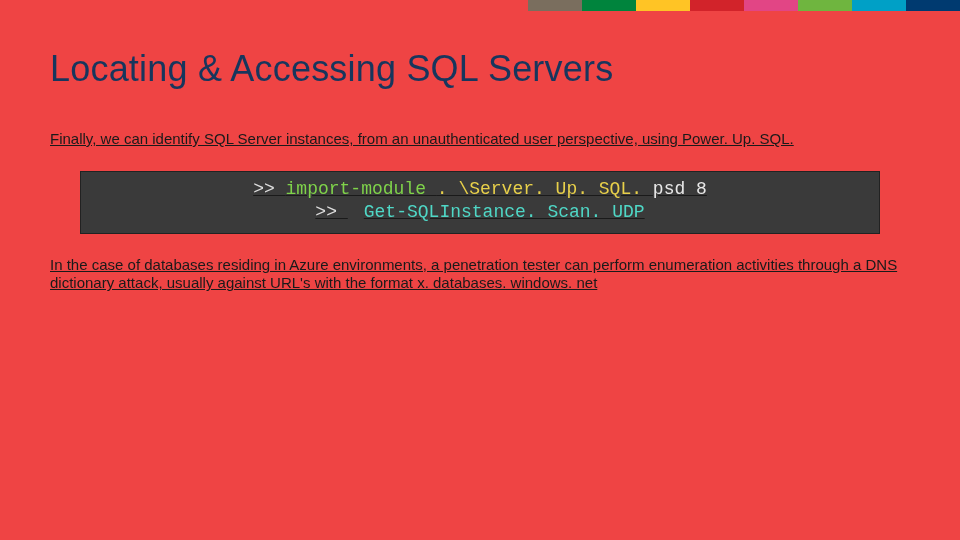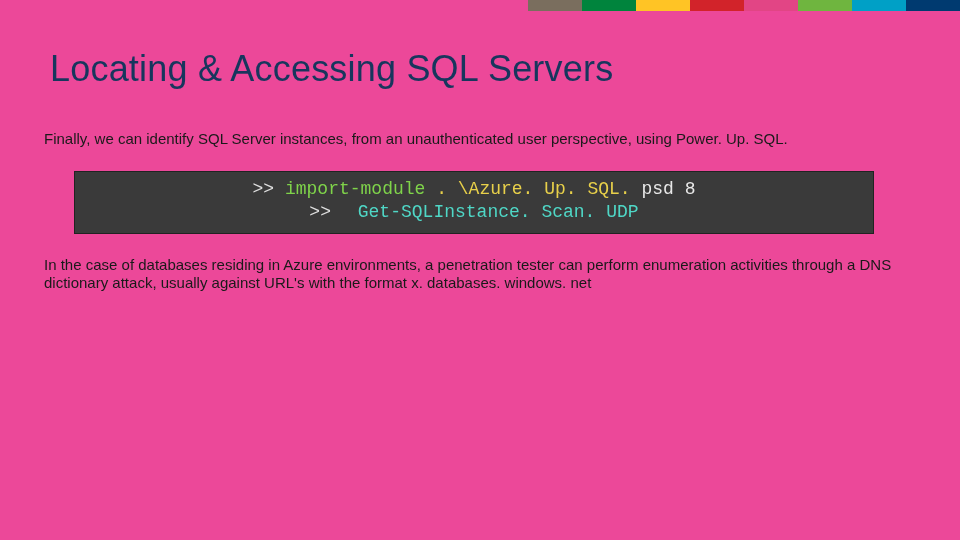--- a/index.html
+++ b/index.html
@@ -1,21 +1,21 @@
 <!DOCTYPE html>
 <html><head>
 <meta charset="utf-8">
 <style>
   * { box-sizing: border-box; margin: 0; padding: 0; }
   html, body { width: 960px; height: 540px; overflow: hidden; font-family: Arial, Helvetica, sans-serif; background: #fff; }
-  .slide { position: relative; width: 960px; height: 540px; background: #ec4899; }
+  .slide { position: relative; width: 960px; height: 540px; background: #ef4444; }
   .top-stripe { position: absolute; top: 0; right: 0; height: 11px; display: flex; }
   .top-stripe div { height: 11px; }
   .title { position: absolute; left: 50px; top: 48px; color: #17365d; font-size: 36px; font-weight: 400; letter-spacing: 0.2px; }
-  .body { position: absolute; left: 44px; top: 130px; width: 860px; color: #1a1a1a; font-size: 15px; line-height: 1.25; }
+  .body { position: absolute; left: 50px; top: 130px; width: 860px; color: #1a1a1a; font-size: 15px; line-height: 1.25; text-decoration: underline; }
   .para { margin-bottom: 22px; }
   .para.last { margin-bottom: 0; }
   .code-block { background: #3a3a3a; border: 1px solid #222; color: #e6e6e6; width: 800px; margin: 0 auto 22px auto; text-align: center; padding: 6px 12px 8px 12px; font-size: 18px; line-height: 1.3; }
   .code-line { font-family: Consolas, "Courier New", monospace; white-space: pre; }
   .clr-green  { color: #7fd34a; }
   .clr-yellow { color: #e8d04a; }
   .clr-teal   { color: #4fd7c6; margin-left: 16px; }
   .clr-white  { color: #e8e8e8; }
   .clr-prompt { color: #e0e0e0; }
 </style>
@@ -35,21 +35,21 @@
     <div style="width:54px;background:#003a70"></div>
   </div>
 
   <h1 class="title">Locating &amp; Accessing SQL Servers</h1>
 
   <div class="body">
 
     <p class="para">Finally, we can identify SQL Server instances, from an unauthenticated user perspective, using Power. Up. SQL.</p>
 
     <div class="code-block">
-      <div class="code-line"><span class="clr-prompt">&gt;&gt; </span><span class="clr-green">import-module </span><span class="clr-yellow">. \Azure. Up. SQL. </span><span class="clr-white">psd 8</span></div>
+      <div class="code-line"><span class="clr-prompt">&gt;&gt; </span><span class="clr-green">import-module </span><span class="clr-yellow">. \Server. Up. SQL. </span><span class="clr-white">psd 8</span></div>
       <div class="code-line"><span class="clr-prompt">&gt;&gt; </span><span class="clr-teal">Get-SQLInstance. Scan. UDP</span></div>
     </div>
 
     <p class="para">In the case of databases residing in Azure environments, a penetration tester can perform enumeration activities through a DNS dictionary attack, usually against URL's with the format x. databases. windows. net</p>
 
 
 
   </div>
 </div>
 

